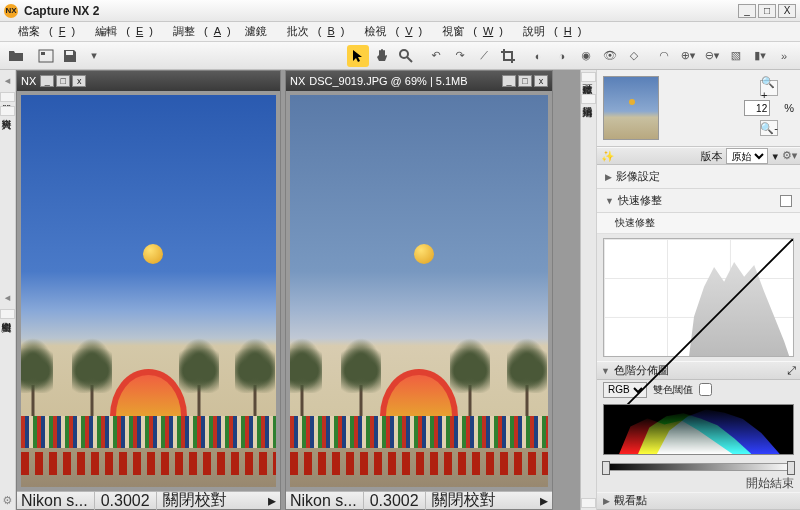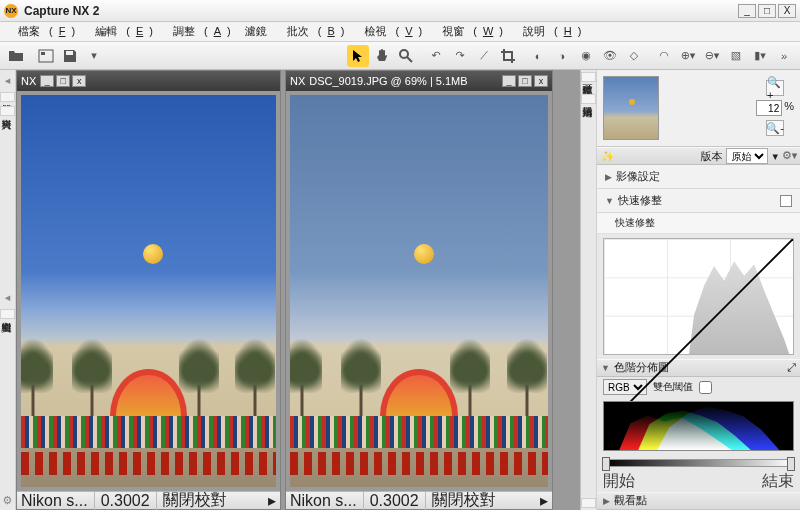--- a/index.html
+++ b/index.html
@@ -46,21 +46,21 @@
   .statusbar { height:18px; background:linear-gradient(#f0f0f0,#dcdcdc); border-top:1px solid #b8b8b8; display:flex; align-items:center; font-size:16px; padding:0 4px; gap:6px;}
   .statusbar .sf { border-right:1px solid #bbb; padding-right:6px;}
   .rightpanel { width:220px; background:#e8e8e8; border-left:1px solid #c0c0c0; display:flex; }
   .rightrail { width:16px; background:#e8e8e8; border-right:1px solid #d0d0d0; display:flex; flex-direction:column;}
   .rcontent { flex:1; display:flex; flex-direction:column; overflow:hidden;}
   .navsec { height:78px; background:#f0f0f0; border-bottom:1px solid #c8c8c8; display:flex; align-items:center; padding:6px; gap:8px;}
   .navthumb { width:56px; height:64px; border:1px solid #999; background:linear-gradient(to bottom,#5a80b8 0%,#8aa8d0 55%,#c8c0a0 65%,#b8a880 100%); position:relative;}
   .navthumb::after { content:''; position:absolute; top:36%; left:46%; width:6px; height:6px; background:#e8b030; border-radius:50%;}
   .navctl { display:flex; flex-direction:column; gap:4px; align-items:center;}
   .zb { width:18px; height:16px; border:1px solid #aaa; background:#f8f8f8; display:flex; align-items:center; justify-content:center; cursor:pointer; font-size:11px;}
-  .zoomfield { display:flex; align-items:flex-start; gap:2px;}
+  .zoomfield { display:flex; align-items:center; gap:14px;}
   .zoomfield input { width:26px; height:16px; font-size:10px; text-align:right; border:1px solid #999; padding:0 2px;}
   .panelhdr { height:20px; background:linear-gradient(#eaeaea,#dadada); border-top:1px solid #f8f8f8; border-bottom:1px solid #c0c0c0; display:flex; align-items:center; padding:0 4px; font-size:11px; gap:4px;}
   .panelhdr .tri { font-size:9px; color:#666; cursor:pointer;}
   .panelhdr .sp { flex:1;}
   .panelhdr .gear { width:14px; height:14px; cursor:pointer; color:#666;}
   .panelhdr select, .panelhdr .sel { font-size:10px; height:16px; border:1px solid #aaa; background:#fff;}
   .panelsub { padding:4px 8px; font-size:11px; background:#f2f2f2; border-bottom:1px solid #d8d8d8; display:flex; align-items:center; gap:4px;}
   .panelsub .tri { font-size:9px; color:#666;}
   .panelsub .chk { width:12px; height:12px; border:1px solid #888; background:#fff; margin-left:auto;}
   .subitem { padding:3px 18px; font-size:10px; background:#f6f6f6; border-bottom:1px solid #e0e0e0;}
@@ -72,21 +72,21 @@
   .newstep button { font-size:10px; padding:2px 10px; border:1px solid #999; background:linear-gradient(#fafafa,#e4e4e4); cursor:pointer;}
   .rgbhist { margin:4px 6px; height:56px; background:#000; position:relative; border:1px solid #888;}
   .rgbhist .ch { position:absolute; bottom:0; mix-blend-mode:screen;}
   .rgbhist .r { left:8%; width:60%; height:80%; background:linear-gradient(to top,#ff2020,transparent); clip-path:polygon(0 100%,10% 30%,25% 10%,40% 25%,55% 15%,70% 40%,85% 70%,100% 100%);}
   .rgbhist .g { left:18%; width:60%; height:90%; background:linear-gradient(to top,#20ff20,transparent); clip-path:polygon(0 100%,10% 40%,25% 15%,40% 8%,55% 20%,70% 35%,85% 65%,100% 100%);}
   .rgbhist .b { left:28%; width:65%; height:95%; background:linear-gradient(to top,#3040ff,transparent); clip-path:polygon(0 100%,10% 50%,25% 20%,40% 5%,55% 12%,70% 25%,85% 55%,100% 100%);}
   .rgbctl { display:flex; align-items:center; gap:6px; padding:2px 6px; font-size:10px;}
   .rgbctl select { font-size:10px; height:16px; border:1px solid #999;}
   .slider { margin:4px 6px; height:8px; background:linear-gradient(90deg,#000,#fff); position:relative; border:1px solid #999;}
   .slider .h { position:absolute; top:-3px; width:8px; height:14px; background:#e0e0e0; border:1px solid #666;}
-  .sliderlbl { display:flex; justify-content:space-between; padding:0 6px; font-size:16px; color:#444;}
+  .sliderlbl { display:flex; justify-content:flex-end; padding:0 6px; font-size:12px; color:#444;}
   .panelrow { height:20px; background:linear-gradient(#eaeaea,#dadada); border-top:1px solid #f4f4f4; border-bottom:1px solid #c4c4c4; display:flex; align-items:center; padding:0 6px; font-size:11px;}
   .panelrow .tri { font-size:9px; color:#666; margin-right:4px;}
 </style>
 </head>
 <body>
 
 <div class="titlebar">
   <div class="app-icon">NX</div>
   <div class="title">Capture NX 2</div>
   <div class="winbtns">

